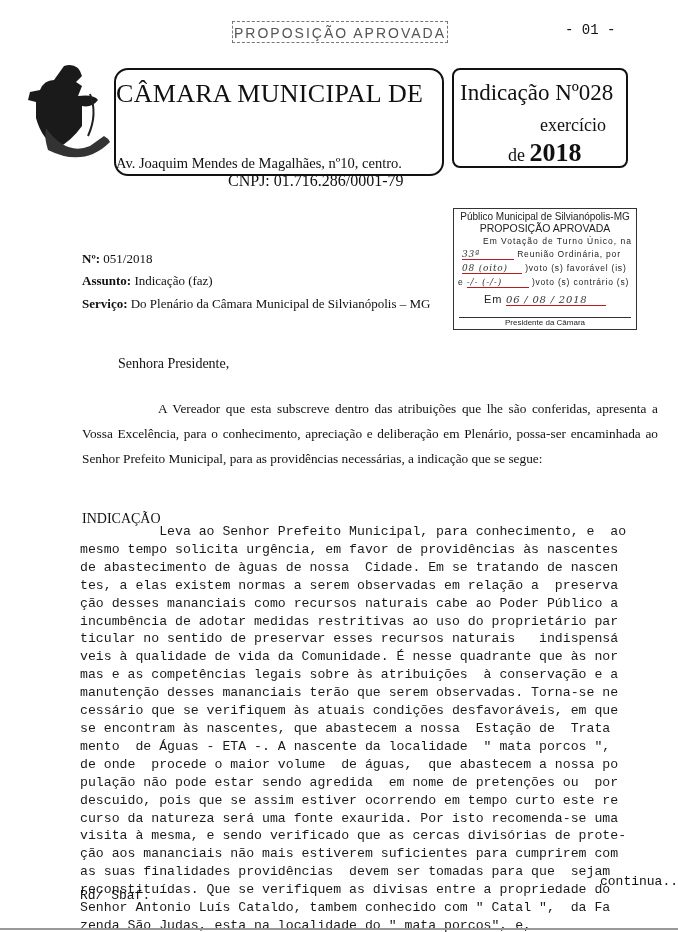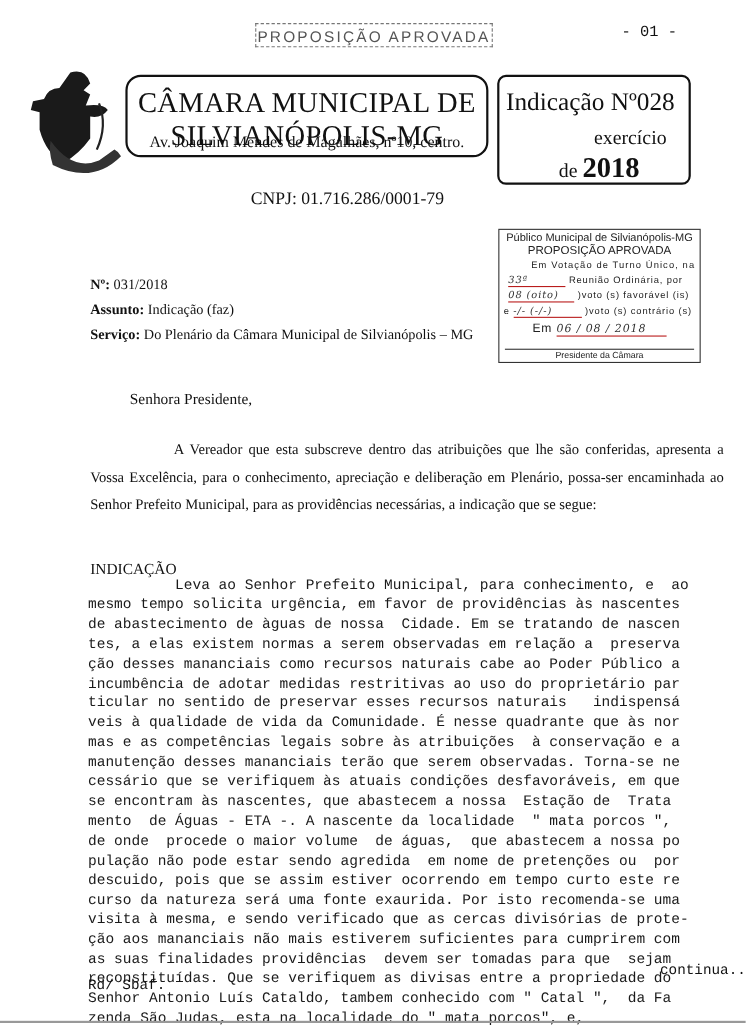--- a/index.html
+++ b/index.html
@@ -9,22 +9,22 @@
   }
   .abs { position: absolute; }
   .stamp-top {
     left: 232px; top: 21px; width: 216px; height: 22px; border: 1.5px dashed #777;
     font-family: "Liberation Sans", sans-serif; font-size: 14px; letter-spacing: 2px;
     color: #555; text-align: center; line-height: 22px; box-sizing: border-box;
   }
   .page-num { left: 565px; top: 22px; font-family: "Liberation Mono", monospace; font-size: 14px; }
   .crest { left: 26px; top: 58px; width: 100px; height: 110px; }
   .header-box {
-    left: 114px; top: 68px; width: 330px; height: 75px; border: 2px solid #111; border-radius: 14px;
-    box-sizing: border-box; text-align: center;
+    left: 114px; top: 68px; width: 330px; height: 108px; border: 2px solid #111; border-radius: 14px;
+    box-sizing: border-box; text-align: left;
   }
   .hb-title { font-size: 26px; line-height: 28px; margin-top: 10px; letter-spacing: 0.3px; }
   .hb-addr { font-size: 14.5px; position: absolute; bottom: 2px; left: 0; right: 0; }
   .ind-box {
     left: 452px; top: 68px; width: 176px; height: 100px; border: 2px solid #111; border-radius: 8px;
     box-sizing: border-box;
   }
   .ind-title { font-size: 23px; position: absolute; left: 6px; top: 10px; white-space: nowrap; }
   .ind-ex { font-size: 18px; position: absolute; left: 46px; top: 45px; margin-left: 40px; }
   .ind-year { position: absolute; left: 54px; top: 68px; font-size: 18px; }
@@ -61,21 +61,20 @@
 <div class="abs page-num">- 01 -</div>
 
 <svg class="abs crest" viewBox="0 0 100 110">
   <path d="M38 8 q14 -4 18 10 l-6 6 l6 4 l-4 10 q16 -2 20 4 q-6 8 -16 6 l0 20 q-10 14 -24 22 q-16 -8 -22 -30 l0 -16 l-8 -2 l2 -8 l10 -2 q4 -10 14 -10 z" fill="#1a1a1a"></path>
   <path d="M20 70 q20 28 44 18 l14 -10 q4 2 6 6 q-26 26 -62 8 q-4 -12 -2 -22 z" fill="#333"></path>
   <path d="M64 36 q8 20 -2 42" stroke="#222" stroke-width="2" fill="none"></path>
 </svg>
 
 <div class="abs header-box">
   <div class="hb-title">CÂMARA MUNICIPAL DE</div>
-  <div class="hb-title" style="margin-top:2px">SILVIANÓPOLIS-MG</div>
   <div class="hb-addr">Av. Joaquim Mendes de Magalhães, nº10, centro.</div>
 </div>
 
 <div class="abs ind-box">
   <div class="ind-title">Indicação Nº028</div>
   <div class="ind-ex">exercício</div>
   <div class="ind-year">
     <span>de</span>
     <b>2018</b>
   </div>
@@ -102,21 +101,21 @@
   </div>
   <div class="vb-row" style="left:30px; top:84px; font-size:11px;">
     <span>Em</span>
     <span class="hw" style="width:100px; font-size:10px;">06 / 08 / 2018</span>
   </div>
   <div class="vb-sig">Presidente da Câmara</div>
 </div>
 
 <div class="abs meta" style="top:251px;">
   <b>Nº:</b>
-  <span>031/2018</span>
+  <span>051/2018</span>
 </div>
 <div class="abs meta" style="top:273px;">
   <b>Assunto:</b>
   <span>Indicação (faz)</span>
 </div>
 <div class="abs meta" style="top:296px;text-align:right;">
   <b>Serviço:</b>
   <span>Do Plenário da Câmara Municipal de Silvianópolis – MG</span>
 </div>
 

